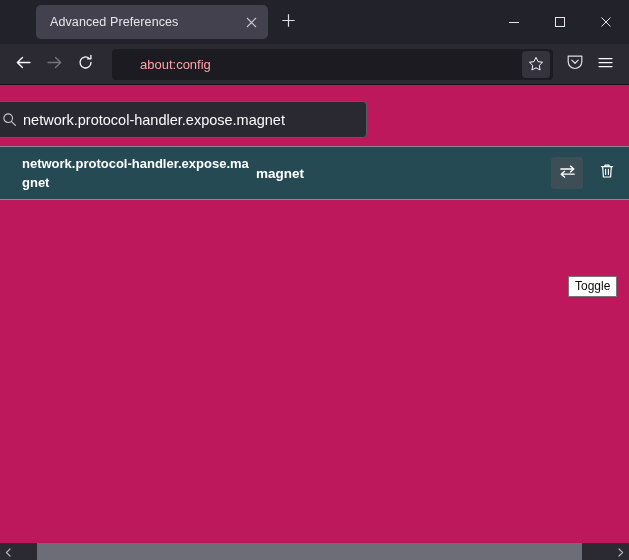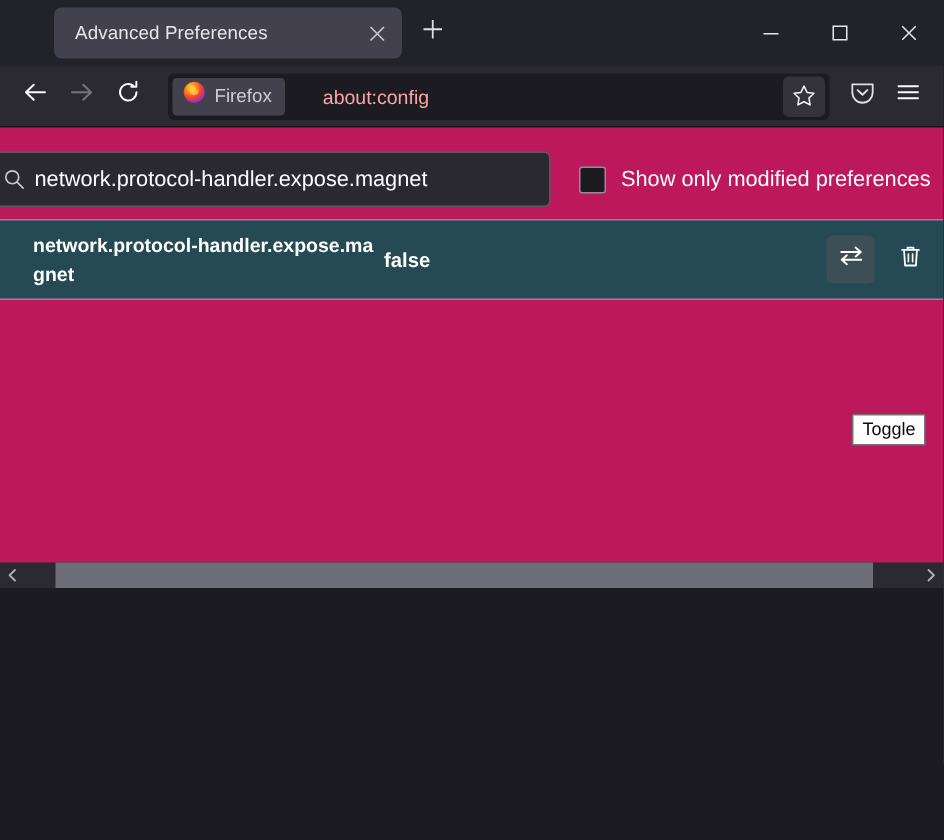--- a/index.html
+++ b/index.html
@@ -9,21 +9,21 @@
   }
   body {
     width: 629px;
     height: 560px;
     overflow: hidden;
     font-family: "Liberation Sans", sans-serif;
     -webkit-font-smoothing: antialiased;
   }
   .browser {
     width: 629px;
-    height: 392px;
+    height: 560px;
     position: relative;
     display: flex;
     flex-direction: column;
     background: #1c1b22;
   }
 
   
   .tabstrip {
     height: 44px;
     background: #22222a;
@@ -397,37 +397,20 @@
     <div class="navbtn spacer-right">
       <span>
         <svg width="17" height="17" viewBox="0 0 17 17" aria-hidden="true">
           <path d="M14 8.5 A5.5 5.5 0 1 1 12.1 4.3" stroke="#fbfbfe" stroke-width="1.3" fill="none" stroke-linecap="round"></path>
           <path d="M13.9 1.4 L13.9 4.8 L10.5 4.8" stroke="#fbfbfe" stroke-width="1.3" fill="none" stroke-linecap="round" stroke-linejoin="round"></path>
         </svg>
       </span>
     </div>
 
     <div class="urlbar">
-      <div class="identity-chip">
-        <span>
-          <svg width="15" height="15" viewBox="0 0 32 32" aria-hidden="true">
-            <defs>
-              <radialGradient id="ffbody" cx="35%" cy="28%" r="78%">
-                <stop offset="0%" stop-color="#ffe02b"></stop>
-                <stop offset="32%" stop-color="#ff8a1e"></stop>
-                <stop offset="62%" stop-color="#f4442e"></stop>
-                <stop offset="100%" stop-color="#8a2be2"></stop>
-              </radialGradient>
-            </defs>
-            <circle cx="16" cy="16" r="15" fill="url(#ffbody)"></circle>
-            <path d="M16 5c-5 2-7 6-6.5 9.5C10 18 13 20 16 20c3.5 0 6-2.5 6-5.5 0-1.5-.6-2.8-1.6-3.7.4 2.3-.7 3.6-1.8 3.9.8-2.2.2-5.6-2.6-7.2.3 1.5-.3 2.8-1.2 3.6-.6-2.6.5-4.6 1.2-6.1z" fill="#ffd34e" opacity=".75"></path>
-          </svg>
-        </span>
-        <span class="identity-label">Firefox</span>
-      </div>
       <span class="url-text">about:config</span>
       <span class="star-btn">
         <svg width="16" height="16" viewBox="0 0 18 18" aria-hidden="true">
           <path d="M9 1.6 L11.3 6.3 L16.4 7 L12.7 10.6 L13.6 15.7 L9 13.3 L4.4 15.7 L5.3 10.6 L1.6 7 L6.7 6.3 Z" stroke="#fbfbfe" stroke-width="1.1" fill="none" stroke-linejoin="round"></path>
         </svg>
       </span>
     </div>
 
     <div class="toolbar-btn">
       <span>
@@ -456,30 +439,26 @@
           <span class="search-value">network.protocol-handler.expose.magnet</span>
         </div>
         <span class="search-icon-pos">
           <svg width="15" height="15" viewBox="0 0 16 16" aria-hidden="true">
             <circle cx="6.6" cy="6.6" r="4.6" stroke="#c9c7cf" stroke-width="1.2" fill="none"></circle>
             <path d="M10.2 10.2 L14.3 14.3" stroke="#c9c7cf" stroke-width="1.2" fill="none" stroke-linecap="round"></path>
           </svg>
         </span>
       </div>
 
-      <label class="showmod">
-        <span class="checkbox"></span>
-        <span class="showmod-label">Show only modified preferences</span>
-      </label>
     </div>
 
     <div class="pref-list">
       <div class="pref-row">
         <div class="pref-name">network.protocol-handler.expose.magnet</div>
-        <div class="pref-value">false</div>
+        <div class="pref-value">magnet</div>
         <div class="row-actions">
           <div class="icon-btn hovered">
             <span>
               <svg width="19" height="19" viewBox="0 0 20 20" aria-hidden="true">
                 <path d="M3 7.4 H16.4 M13.1 4.3 L16.6 7.4 L13.1 10.5" stroke="#ffffff" stroke-width="1.4" fill="none" stroke-linecap="round" stroke-linejoin="round"></path>
                 <path d="M17 12.8 H3.6 M6.9 9.7 L3.4 12.8 L6.9 15.9" stroke="#ffffff" stroke-width="1.4" fill="none" stroke-linecap="round" stroke-linejoin="round"></path>
               </svg>
             </span>
           </div>
           <div class="icon-btn">

